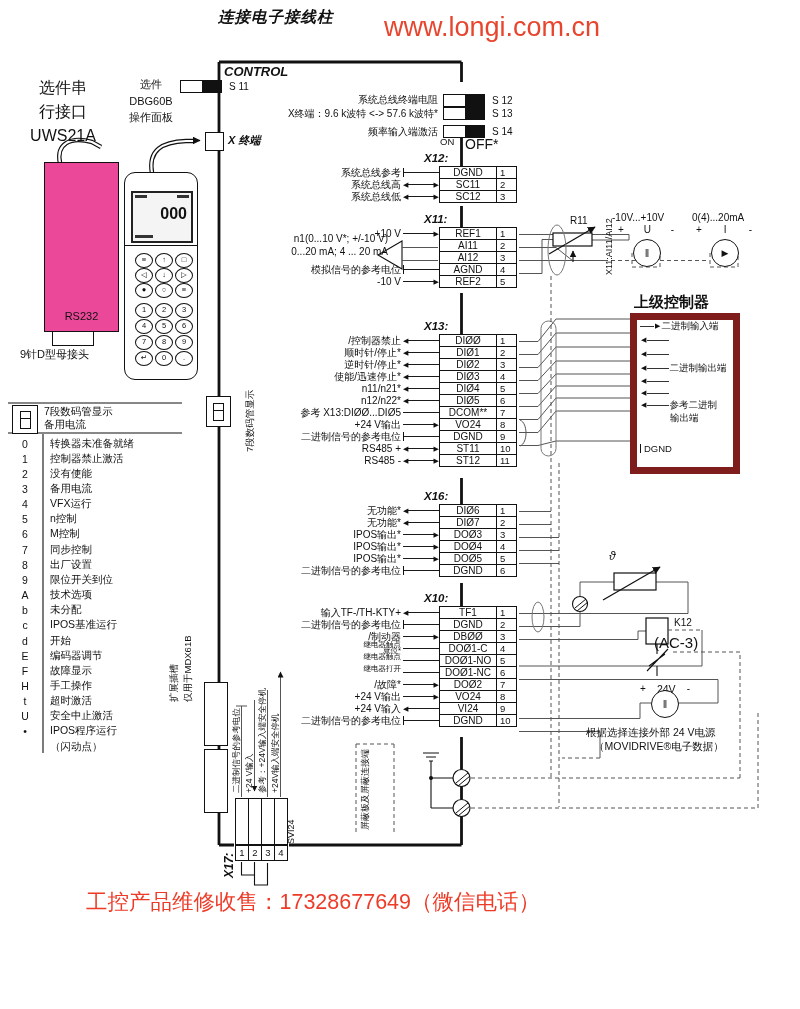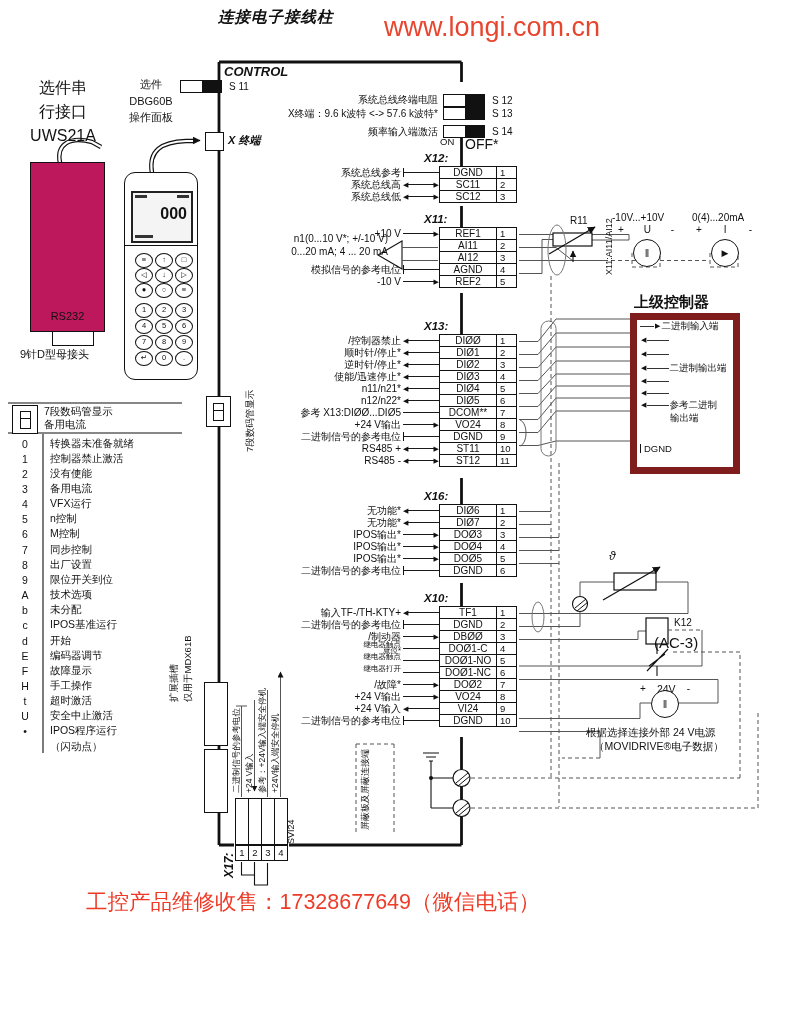--- a/index.html
+++ b/index.html
@@ -127,21 +127,21 @@
     <div>选件串</div>
       <div>行接口</div>
       <div>UWS21A</div>
   </div>
   <div class="t" style="left:108px;top:76px;width:86px;text-align:center;font-size:11px;line-height:1.5">
     <div>选件</div>
       <div>DBG60B</div>
       <div>操作面板</div>
   </div>
 
-  <div class="t" style="left:30px;top:162px;width:73px;height:168px;border:1.5px solid #111;background:#be185d">
+  <div class="t" style="left:44px;top:162px;width:73px;height:168px;border:1.5px solid #111;background:#ec4899">
     <div style="position:absolute;left:0;right:0;bottom:8px;text-align:center;font-size:11px">RS232</div>
   </div>
   <div class="t" style="left:52px;top:331px;width:40px;height:13px;border:1.2px solid #111;background:#fff"></div>
   <div class="t" style="left:20px;top:348px;font-size:11px">9针D型母接头</div>
 
   <div class="dev" id="kp" style="left:124px;top:172px;width:72px;height:206px">
     <div style="position:absolute;left:6px;top:18px;width:58px;height:48px;border:2px solid #222;background:#f4f4f4">
       <div style="position:absolute;left:2px;top:2px;width:12px;height:3px;background:#333"></div>
       <div style="position:absolute;right:2px;top:2px;width:12px;height:3px;background:#333"></div>
       <div style="position:absolute;left:2px;bottom:3px;width:18px;height:3px;background:#333"></div>

